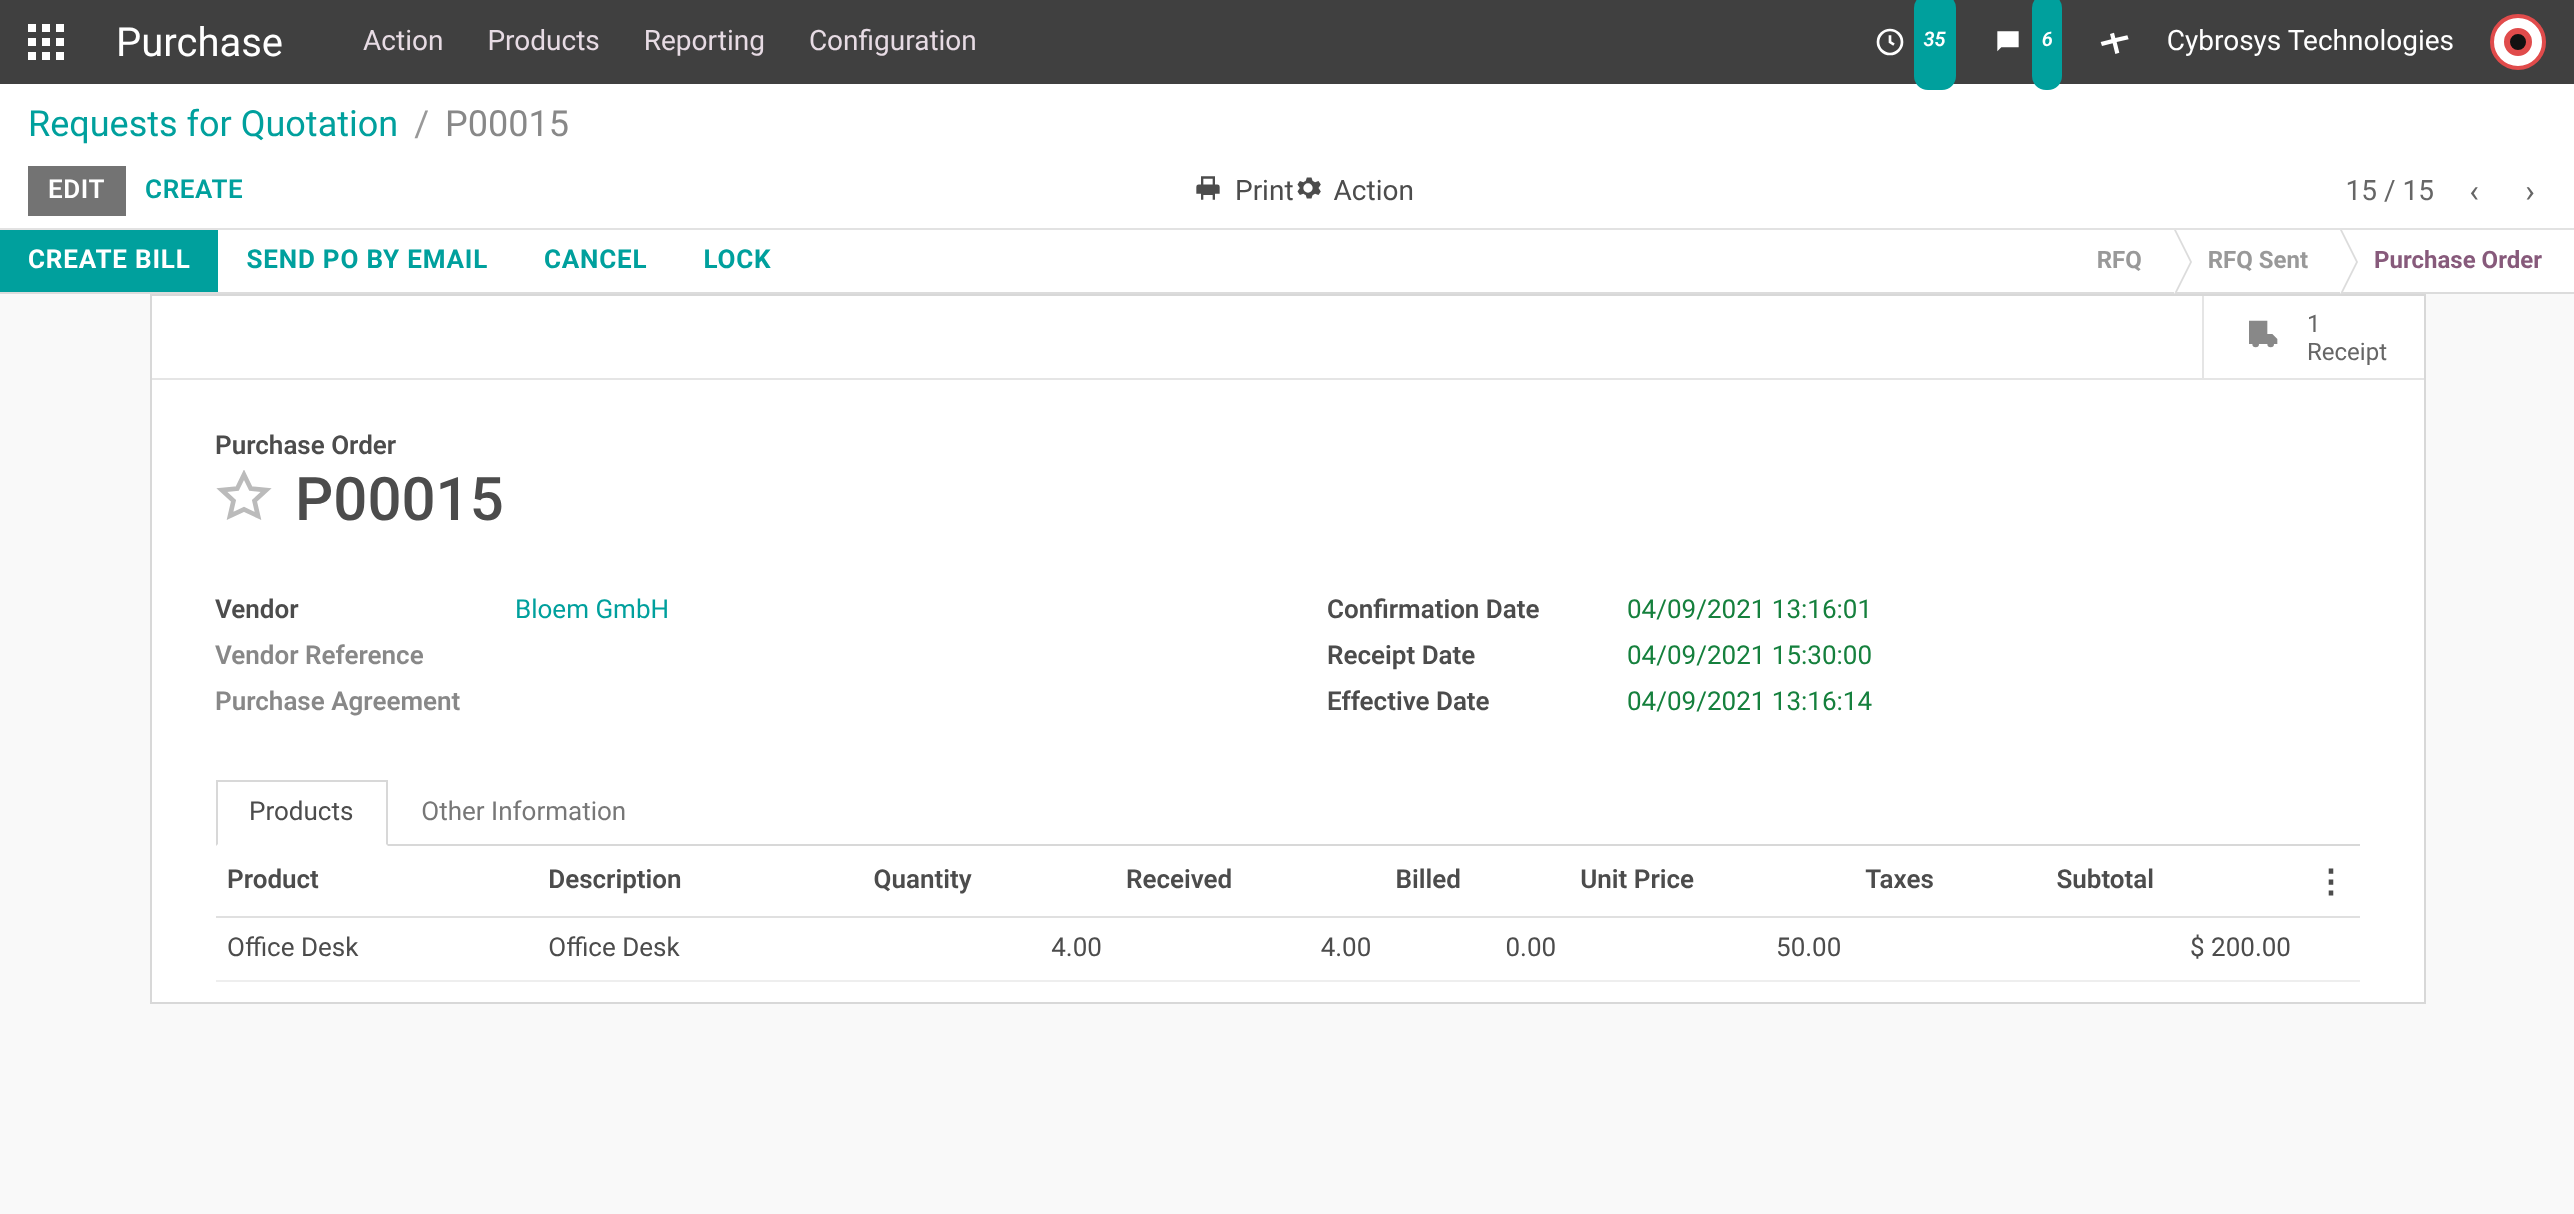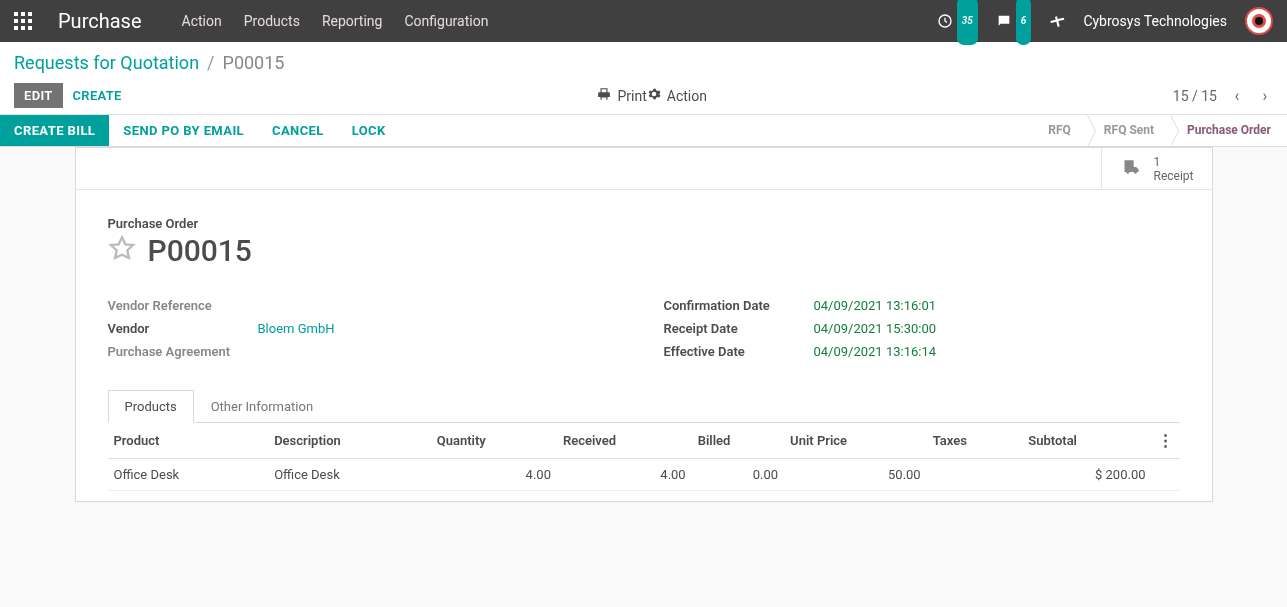--- a/index.html
+++ b/index.html
@@ -209,26 +209,26 @@
           <svg width="28" height="28" viewBox="0 0 24 24" fill="none" stroke="#bbb" stroke-width="2">
               <path d="M12 2l2.9 6 6.6.6-5 4.6 1.5 6.5L12 16.9 6 19.7l1.5-6.5-5-4.6 6.6-.6z"></path>
             </svg>
         </span>
         <span class="po-title">P00015</span>
       </div>
 
       <div class="fields-grid">
         <div class="fields-col">
           <div class="field-row">
+            <span class="field-label dark">Vendor</span>
+            <span class="field-value link">Bloem GmbH</span>
+          </div>
+          <div class="field-row">
             <span class="field-label">Vendor Reference</span>
             <span class="field-value"></span>
-          </div>
-          <div class="field-row">
-            <span class="field-label dark">Vendor</span>
-            <span class="field-value link">Bloem GmbH</span>
           </div>
           <div class="field-row">
             <span class="field-label">Purchase Agreement</span>
             <span class="field-value"></span>
           </div>
         </div>
         <div class="fields-col">
           <div class="field-row">
             <span class="field-label dark">Confirmation Date</span>
             <span class="field-value">04/09/2021 13:16:01</span>

